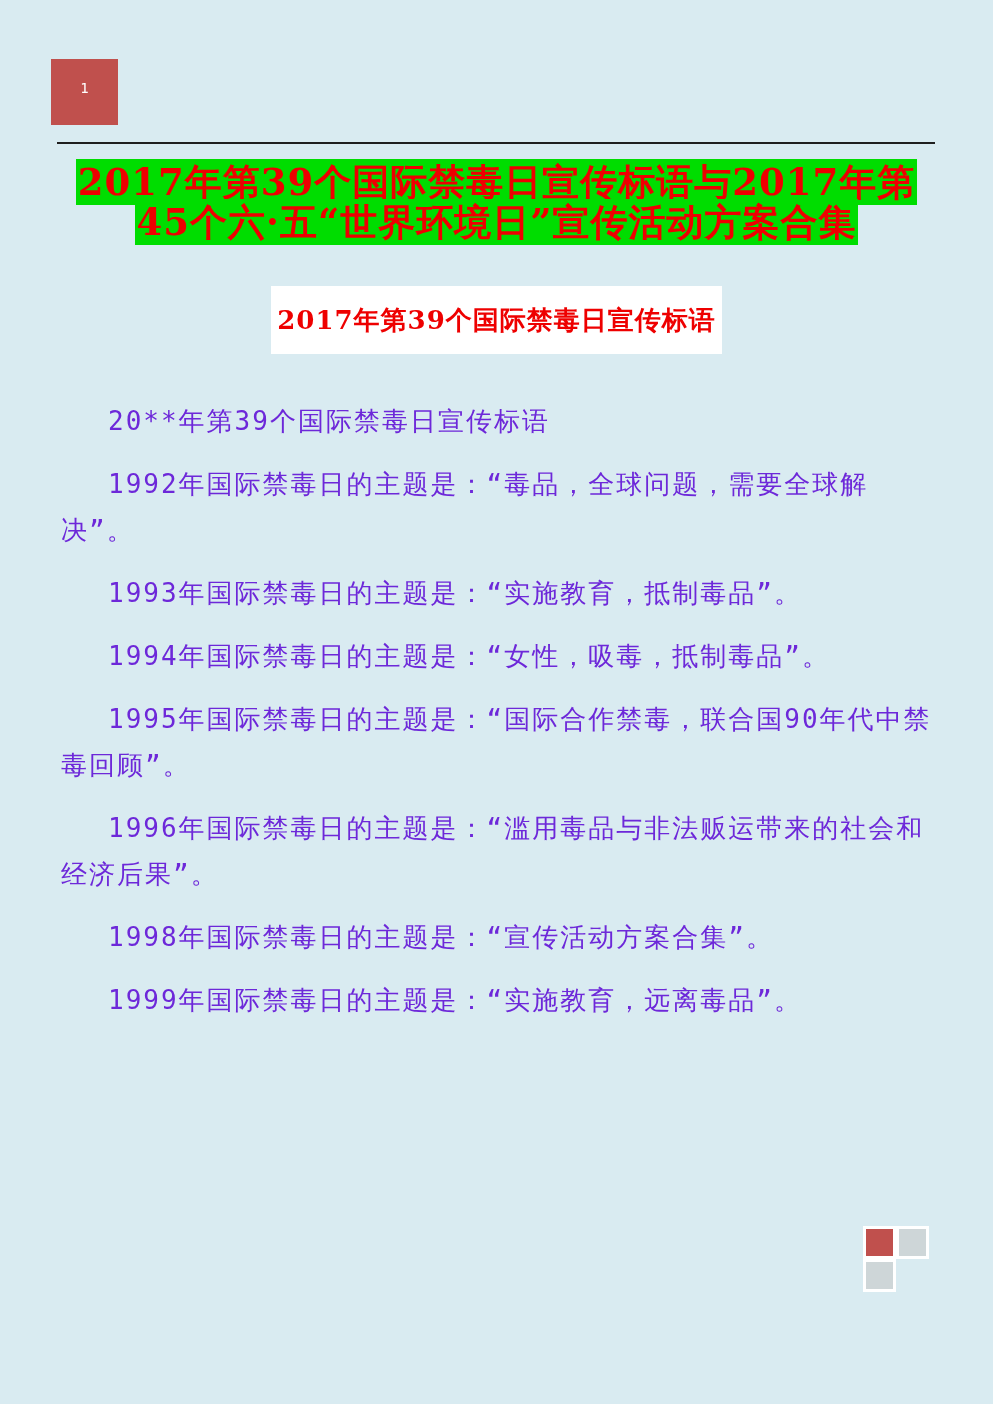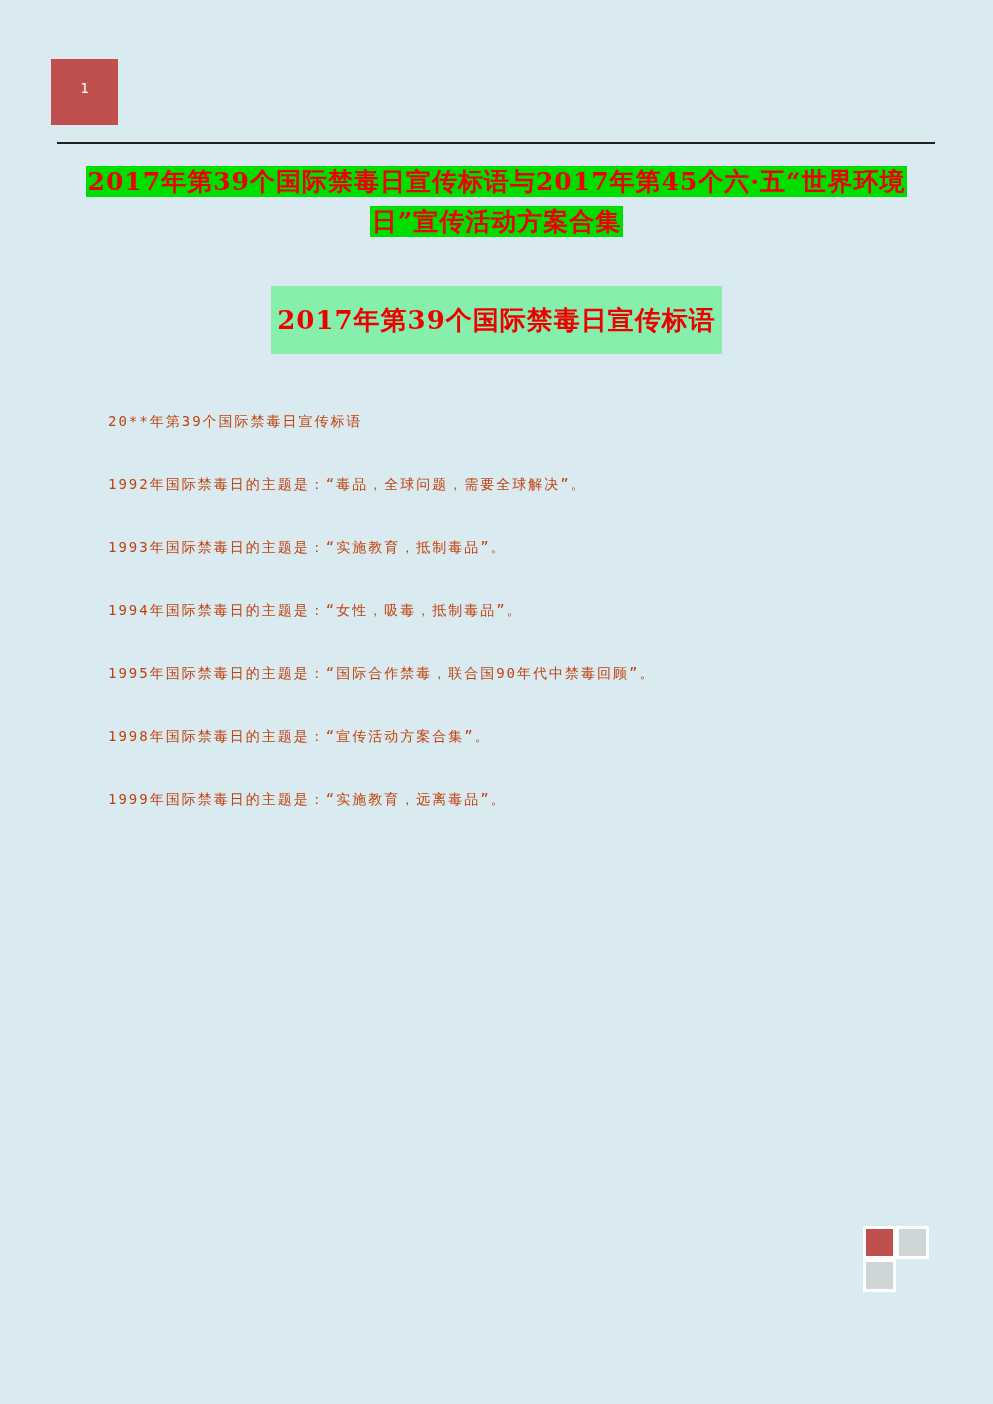--- a/index.html
+++ b/index.html
@@ -37,21 +37,21 @@
     background: #1f1f1f;
   }
   
   .doc-title {
     position: absolute;
     left: 62px; top: 162px;
     width: 869px;
     text-align: center;
     font-family: "DejaVu Serif", "Liberation Serif", serif;
     font-weight: bold;
-    font-size: 25px;
+    font-size: 37px;
     line-height: 40px;
     letter-spacing: 1px;
   }
   .doc-title .hl {
     color: #ee0000;
     background: #00dd00;
     padding: 1px 2px;
     -webkit-box-decoration-break: clone;
     box-decoration-break: clone;
   }
@@ -62,32 +62,32 @@
     width: 869px;
     text-align: center;
     font-family: "DejaVu Serif", "Liberation Serif", serif;
     font-weight: bold;
     font-size: 26px;
     line-height: 37px;
     letter-spacing: 1px;
   }
   .doc-subtitle .hl {
     color: #ee0000;
-    background: #86efac;
+    background: #ffffff;
     padding: 19px 6px;
   }
   
   .doc-body {
     position: absolute;
     left: 61px; top: 398px;
     width: 872px;
-    font-size: 14px;
+    font-size: 26px;
     line-height: 46px;
     letter-spacing: 2px;
-    color: #c2410c;
+    color: #6d28d9;
   }
   .doc-body p {
     margin: 0 0 17px 0;
     text-indent: 47px;
     word-break: break-all;
   }
   
   .corner-logo {
     position: absolute;
     left: 863px; top: 1226px;
@@ -123,20 +123,21 @@
 
 
       <p>1992年国际禁毒日的主题是：“毒品，全球问题，需要全球解决”。</p>
 
       <p>1993年国际禁毒日的主题是：“实施教育，抵制毒品”。</p>
 
       <p>1994年国际禁毒日的主题是：“女性，吸毒，抵制毒品”。</p>
 
       <p>1995年国际禁毒日的主题是：“国际合作禁毒，联合国90年代中禁毒回顾”。</p>
 
+      <p>1996年国际禁毒日的主题是：“滥用毒品与非法贩运带来的社会和经济后果”。</p>
 
 
       <p>1998年国际禁毒日的主题是：“宣传活动方案合集”。</p>
 
       <p>1999年国际禁毒日的主题是：“实施教育，远离毒品”。</p>
 
 
 
     </div>
 

